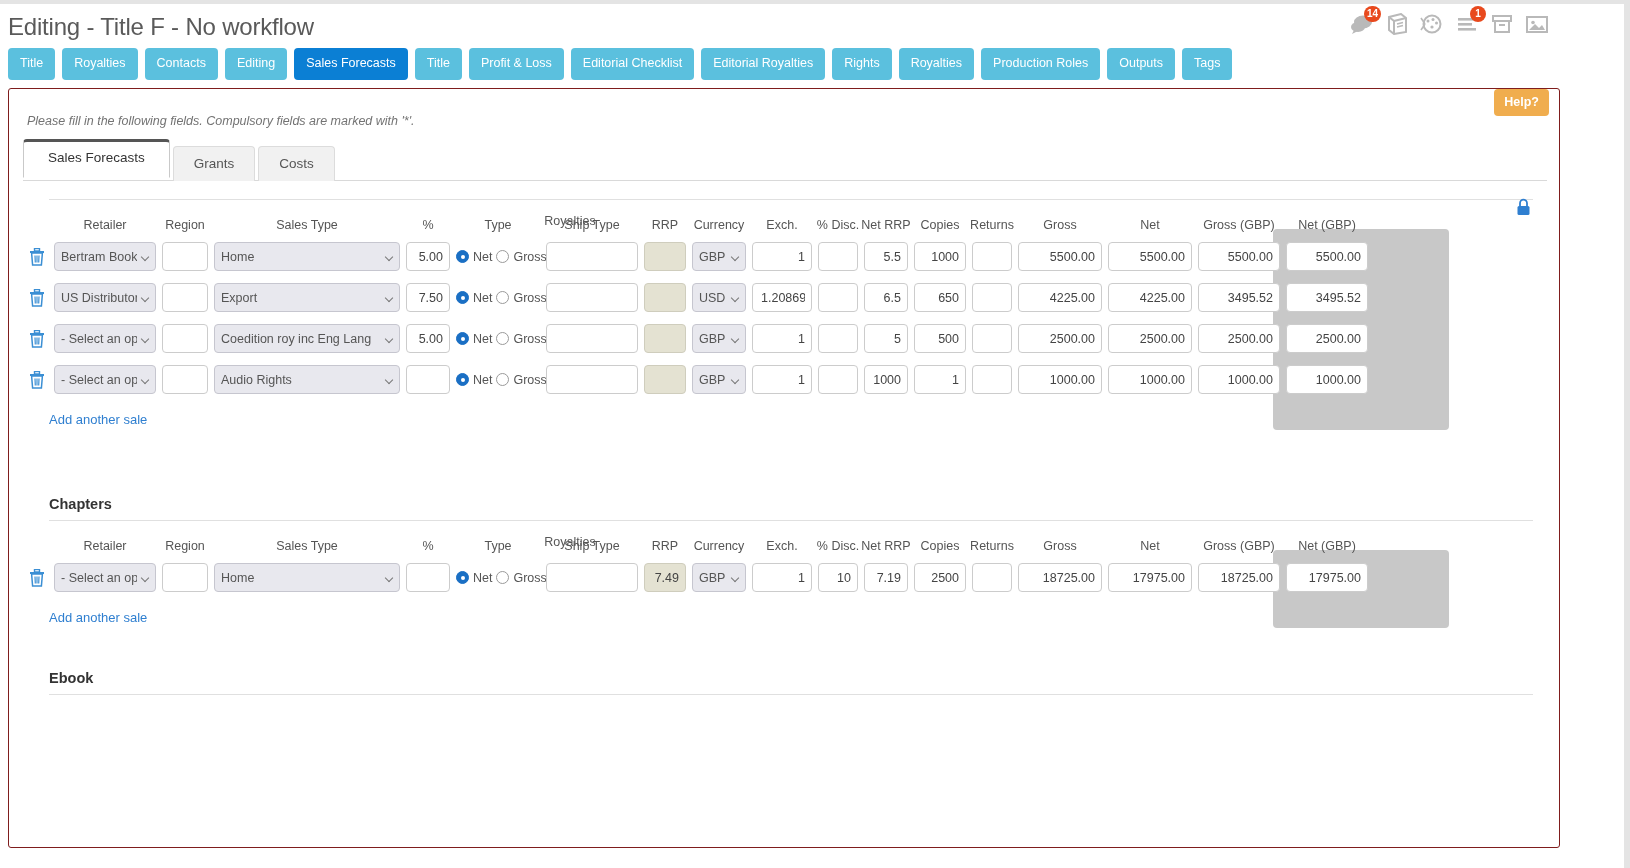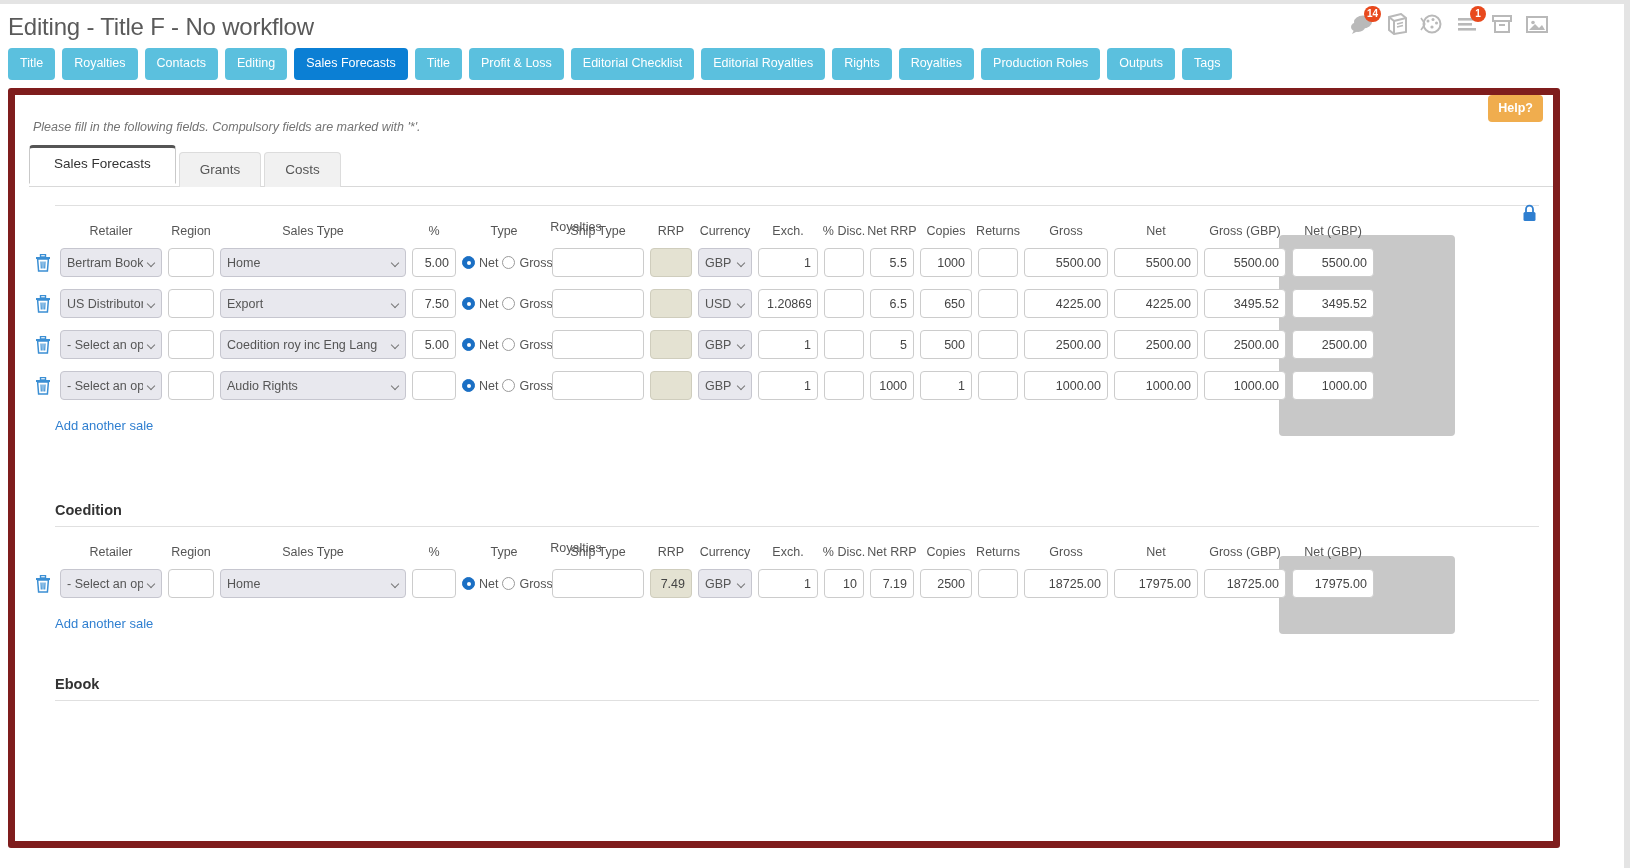--- a/index.html
+++ b/index.html
@@ -122,21 +122,21 @@
     font-weight: normal;
   }
 
   
   .content-card {
     position: absolute;
     left: 8px; top: 88px;
     width: 1552px;
     min-height: 760px;
     background: #fff;
-    border: 7px solid #7f1d1d;
+    border: 1px solid #7f1d1d;
     border-radius: 3px;
     box-sizing: border-box;
     overflow: hidden;
   }
   .help-btn {
     position: absolute;
     right: 10px; top: 0px;
     background: #f0ad4e;
     color: #fff;
     font-size: 12.5px;
@@ -791,21 +791,21 @@
                 </div>
                 <div class="cell c-ggbp">
                   <input class="ctl plain" type="text" value="1000.00" style="">
                 </div>
                 <div class="cell c-ngbp">
                   <input class="ctl plain" type="text" value="1000.00" style="">
                 </div>
               </div>
             </div>
           </div><a class="add-link">Add another sale</a></div>
-        <div class="format-section" style="top: 407px;"><div class="format-title">Coedition</div><div class="format-rule"></div><div class="grid">
+        <div class="format-section" style="top: 407px;"><div class="format-title">Chapters</div><div class="format-rule"></div><div class="grid">
             <div class="gbp-panel" style="left:1250px;height:78px"></div>
             <div class="grid-inner">
               <div class="royalties-label">Royalties</div>
               <div class="hdr-row">
                 <div class="hdr-cell hdr-del"></div>
                 <div class="hdr-cell hdr-ret">Retailer</div>
                 <div class="hdr-cell hdr-reg">Region</div>
                 <div class="hdr-cell hdr-sale">Sales Type</div>
                 <div class="hdr-cell hdr-pct">%</div>
                 <div class="hdr-cell hdr-type">Type</div>

